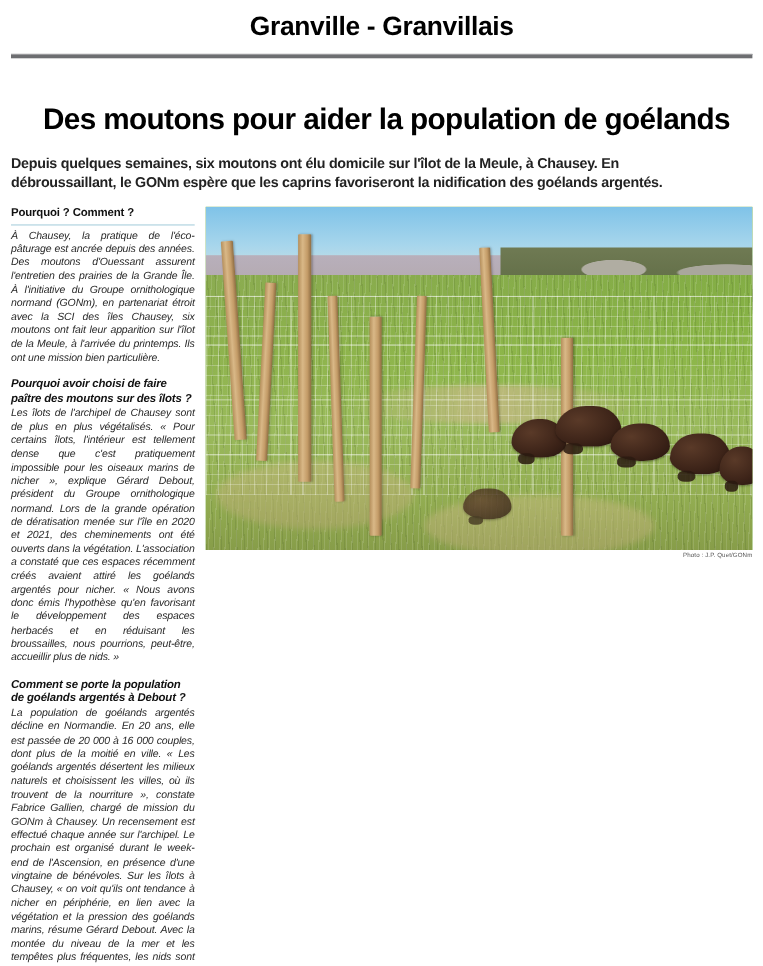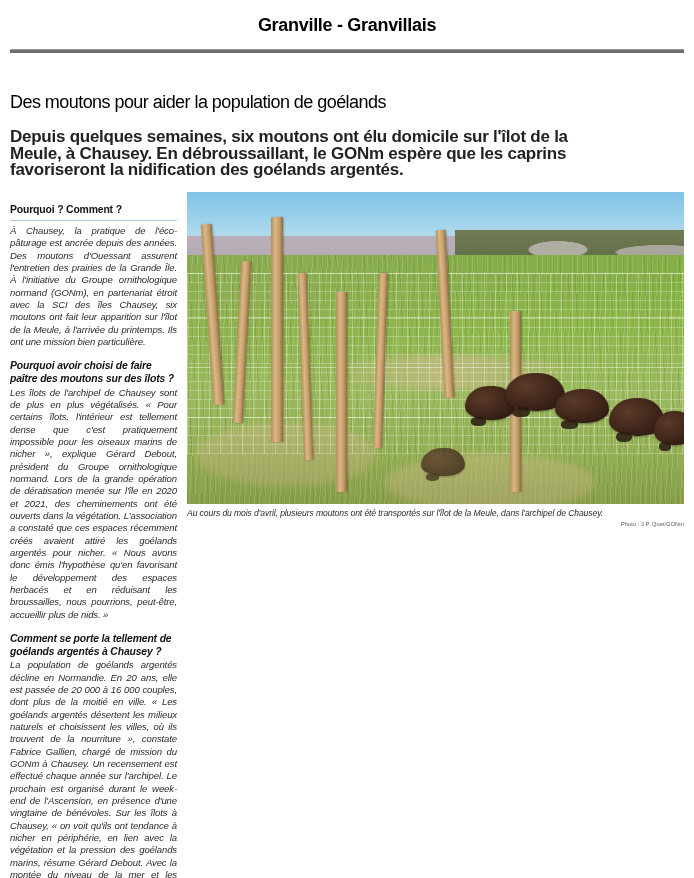--- a/index.html
+++ b/index.html
@@ -21,47 +21,48 @@
     box-sizing: border-box;
     padding: 0 10px;
   }
 
   
   .masthead {
     text-align: center;
     padding-top: 8px;
   }
   .masthead-title {
-    font-size: 18px;
+    font-size: 24px;
     font-weight: bold;
     letter-spacing: -0.3px;
     line-height: 34px;
     color: #000;
   }
   .masthead-rule {
     margin-top: 7px;
     height: 3px;
     background: #6d6e71;
     border-top: 1px solid #9a9a9d;
   }
 
   
   .headline-block {
     padding-top: 22px;
   }
   .headline {
-    font-size: 18px;
-    font-weight: normal;
+    font-size: 27px;
+    font-weight: bold;
     line-height: 30px;
     letter-spacing: -0.55px;
     color: #000;
+    margin-left: 29px;
   }
   .standfirst {
     margin-top: 9px;
-    font-size: 17px;
+    font-size: 13px;
     line-height: 16.4px;
     font-weight: bold;
     letter-spacing: -0.25px;
     color: #222;
     max-width: 600px;
   }
 
   
   .top-section {
     display: flex;
@@ -212,21 +213,21 @@
     opacity: .85;
   }
 
   
   .sec-head {
     font-size: 10.4px;
     font-weight: bold;
     line-height: 12.6px;
     color: #111;
     letter-spacing: -0.15px;
-    margin: 12px 0 1px 0;
+    margin: 0 0 1px 0;
   }
   .sec-head.with-rule {
     border-bottom: 1.5px solid #a9cfdd;
     padding-bottom: 3px;
     margin-bottom: 4px;
   }
   .para {
     font-size: 9.55px;
     line-height: 12.35px;
     text-align: justify;
@@ -254,21 +255,21 @@
 
   <div class="top-section">
 
     <div class="col-narrow">
       <div class="sec-head with-rule">Pourquoi ? Comment ?</div>
       <p class="para">À Chausey, la pratique de l'éco-pâturage est ancrée depuis des années. Des moutons d'Ouessant assurent l'entretien des prairies de la Grande Île. À l'initiative du Groupe ornithologique normand (GONm), en partenariat étroit avec la SCI des îles Chausey, six moutons ont fait leur apparition sur l'îlot de la Meule, à l'arrivée du printemps. Ils ont une mission bien particulière.</p>
 
       <div class="sec-head">Pourquoi avoir choisi de faire paître des moutons sur des îlots ?</div>
       <p class="para">Les îlots de l'archipel de Chausey sont de plus en plus végétalisés. « Pour certains îlots, l'intérieur est tellement dense que c'est pratiquement impossible pour les oiseaux marins de nicher », explique Gérard Debout, président du Groupe ornithologique normand. Lors de la grande opération de dératisation menée sur l'île en 2020 et 2021, des cheminements ont été ouverts dans la végétation. L'association a constaté que ces espaces récemment créés avaient attiré les goélands argentés pour nicher. « Nous avons donc émis l'hypothèse qu'en favorisant le développement des espaces herbacés et en réduisant les broussailles, nous pourrions, peut-être, accueillir plus de nids. »</p>
 
-      <div class="sec-head">Comment se porte la tellement de goélands argentés à Chausey ?</div>
+      <div class="sec-head">Comment se porte la population de goélands argentés à Debout ?</div>
       <p class="para">La population de goélands argentés décline en Normandie. En 20 ans, elle est passée de 20 000 à 16 000 couples, dont plus de la moitié en ville. « Les goélands argentés désertent les milieux naturels et choisissent les villes, où ils trouvent de la nourriture », constate Fabrice Gallien, chargé de mission du GONm à Chausey. Un recensement est effectué chaque année sur l'archipel. Le prochain est organisé durant le week-end de l'Ascension, en présence d'une vingtaine de bénévoles. Sur les îlots à Chausey, « on voit qu'ils ont tendance à nicher en périphérie, en lien avec la végétation et la pression des goélands marins, résume Gérard Debout. Avec la montée du niveau de la mer et les tempêtes plus fréquentes, les nids sont de plus en plus détruits ».</p>
     </div>
 
     <div class="photo-wrap">
       <div class="photo">
         <div class="sky"></div>
         <div class="far-hill"></div>
         <div class="rockwall"></div>
         <div class="brush"></div>
         <div class="grass"></div>
@@ -293,18 +294,17 @@
         <div class="post" style="left:51%;top:12%;width:2.0%;height:54%;transform:rotate(-3deg);"></div>
         <div class="post" style="left:65%;top:38%;width:2.2%;height:58%;"></div>
 
         <div class="sheep" style="left:56%;top:62%;width:10%;height:11%;"></div>
         <div class="sheep" style="left:64%;top:58%;width:12%;height:12%;"></div>
         <div class="sheep" style="left:74%;top:63%;width:11%;height:11%;"></div>
         <div class="sheep" style="left:85%;top:66%;width:11%;height:12%;"></div>
         <div class="sheep" style="left:94%;top:70%;width:8%;height:11%;"></div>
         <div class="sheep" style="left:47%;top:82%;width:9%;height:9%;opacity:.75;"></div>
       </div>
-      <div class="photo-caption">Au cours du mois d'avril, plusieurs moutons ont été transportés sur l'îlot de la Meule, dans l'archipel de Chausey.</div>
       <div class="photo-credit">Photo : J.P. Quet/GONm</div>
     </div>
   </div>
 
 </div>
 
 </body></html>

